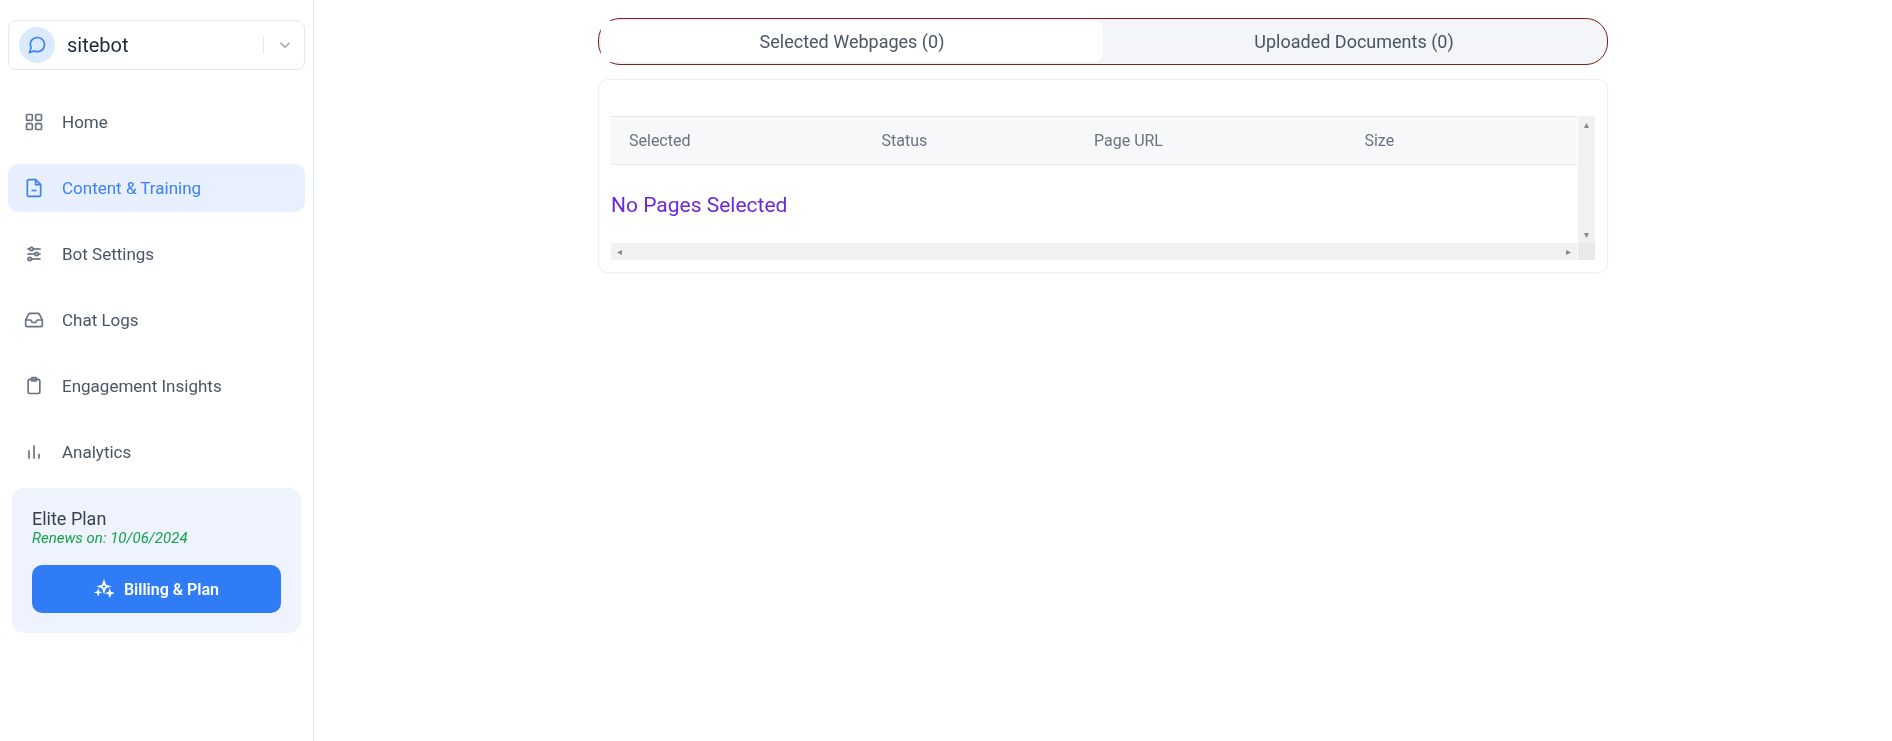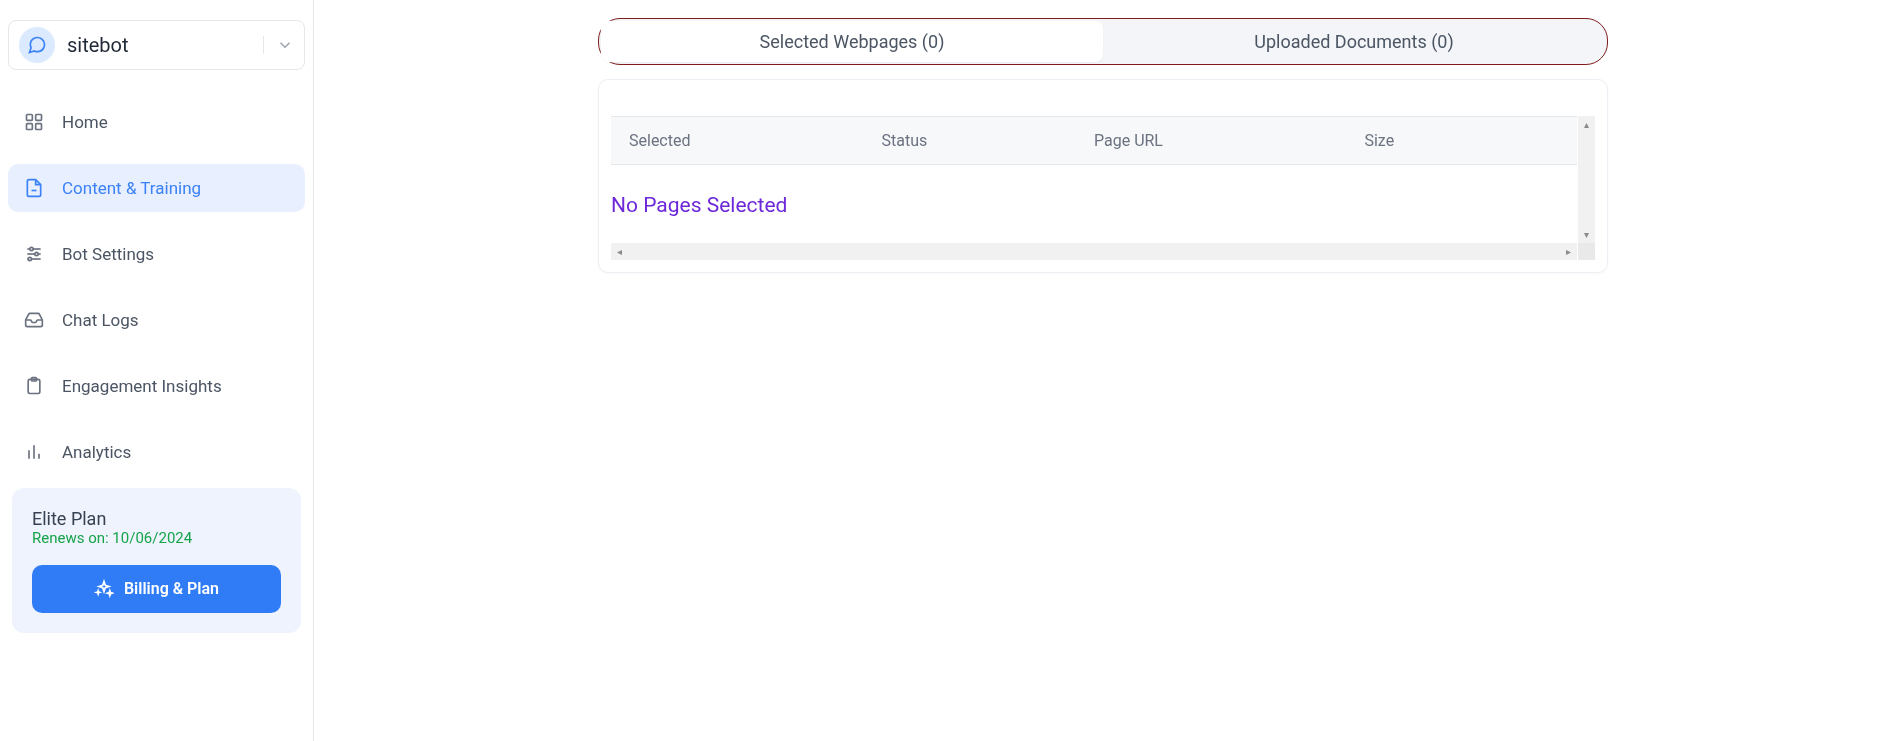--- a/index.html
+++ b/index.html
@@ -90,31 +90,33 @@
     }
     .plan-title {
       font-size: 18px;
       color: #374151;
       margin-bottom: 0;
     }
     .plan-renews {
       font-size: 15px;
       color: #16a34a;
       margin-bottom: 18px;
+      font-style: italic;
     }
     .billing-btn {
       background: #2f7cf6;
       color: #fff;
       border: none;
       border-radius: 10px;
       width: 100%;
       padding: 14px;
       font-size: 16px;
       font-weight: 600;
       display: flex;
+      align-items: center;
       justify-content: center;
       cursor: pointer;
     }
     .billing-btn svg {
       margin-right: 10px;
     }
     .main {
       flex: 1;
       padding: 18px 64px;
       background: #ffffff;

